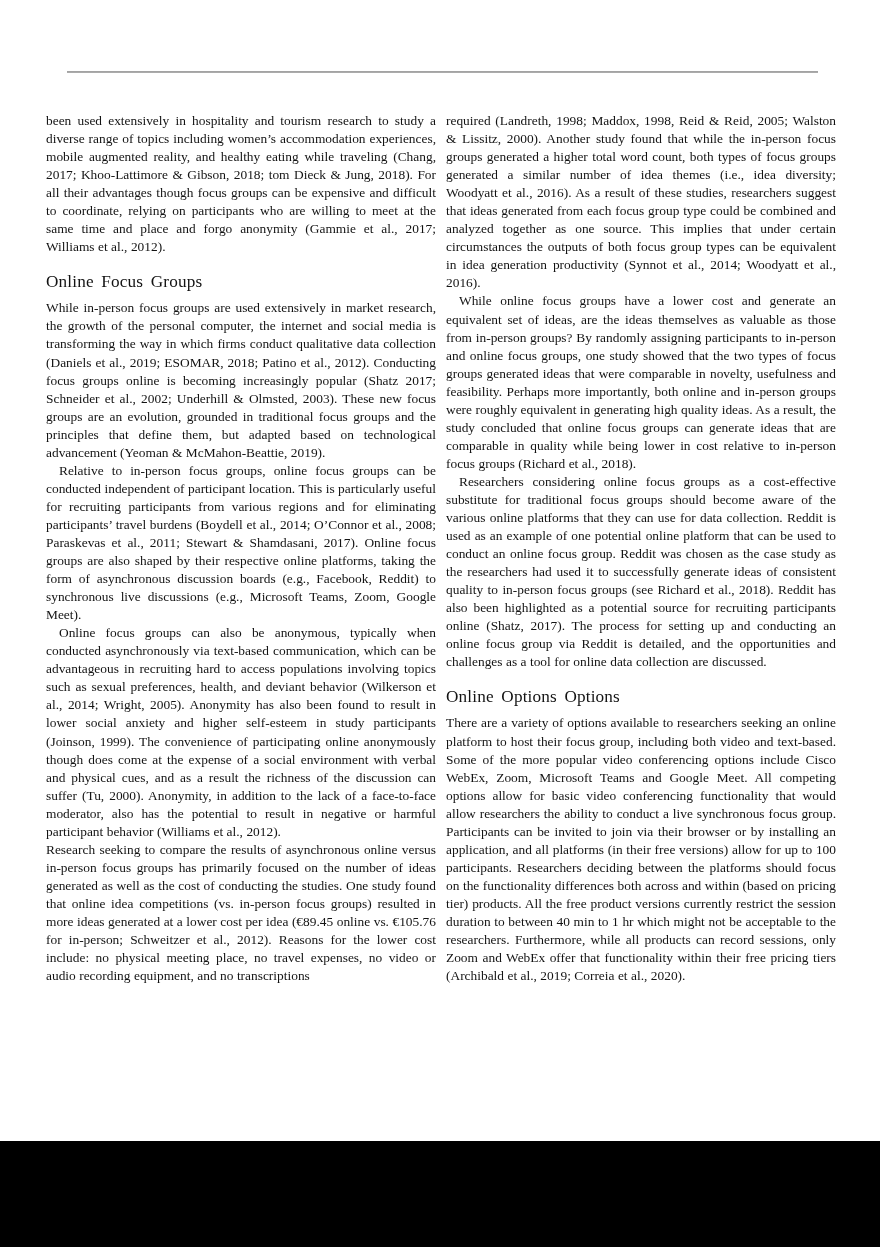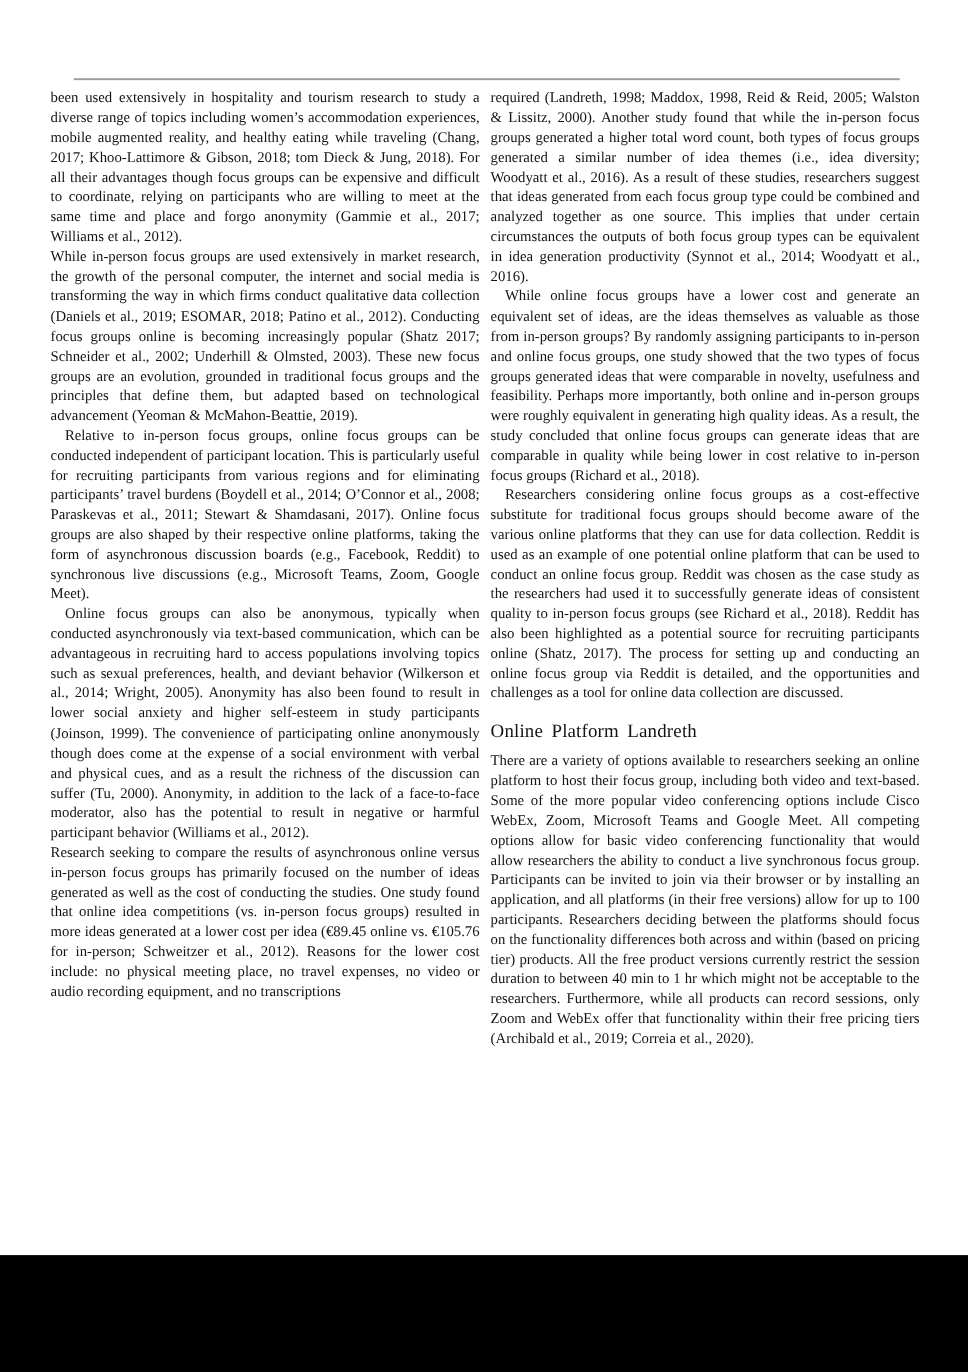--- a/index.html
+++ b/index.html
@@ -31,21 +31,21 @@
     left: 67px;
     top: 71px;
     width: 751px;
     height: 2px;
     background: linear-gradient(to bottom, #b9b9b9 0px, #8d8d8d 1px, #c9c9c9 2px);
   }
 
   .columns {
     position: absolute;
     left: 46px;
-    top: 80px;
+    top: 112px;
     width: 790px;
     height: 985px;
     display: flex;
     flex-direction: row;
     justify-content: space-between;
   }
 
   .col {
     width: 390px;
   }
@@ -98,41 +98,42 @@
 <div class="page">
 
   <div class="header-rule"></div>
 
   <div class="columns">
 
     <div class="col">
 
       <p>been used extensively in hospitality and tourism research to study a diverse range of topics including women’s accommodation experiences, mobile augmented reality, and healthy eating while traveling (Chang, 2017; Khoo-Lattimore &amp; Gibson, 2018; tom Dieck &amp; Jung, 2018). For all their advantages though focus groups can be expensive and difficult to coordinate, relying on participants who are willing to meet at the same time and place and forgo anonymity (Gammie et al., 2017; Williams et al., 2012).</p>
 
+      <h2 class="first-head">Online Focus Groups</h2>
 
       <p>While in-person focus groups are used extensively in market research, the growth of the personal computer, the internet and social media is transforming the way in which firms conduct qualitative data collection (Daniels et al., 2019; ESOMAR, 2018; Patino et al., 2012). Conducting focus groups online is becoming increasingly popular (Shatz 2017; Schneider et al., 2002; Underhill &amp; Olmsted, 2003). These new focus groups are an evolution, grounded in traditional focus groups and the principles that define them, but adapted based on technological advancement (Yeoman &amp; McMahon-Beattie, 2019).</p>
 
       <p class="indent">Relative to in-person focus groups, online focus groups can be conducted independent of participant location. This is particularly useful for recruiting participants from various regions and for eliminating participants’ travel burdens (Boydell et al., 2014; O’Connor et al., 2008; Paraskevas et al., 2011; Stewart &amp; Shamdasani, 2017). Online focus groups are also shaped by their respective online platforms, taking the form of asynchronous discussion boards (e.g., Facebook, Reddit) to synchronous live discussions (e.g., Microsoft Teams, Zoom, Google Meet).</p>
 
       <p class="indent">Online focus groups can also be anonymous, typically when conducted asynchronously via text-based communication, which can be advantageous in recruiting hard to access populations involving topics such as sexual preferences, health, and deviant behavior (Wilkerson et al., 2014; Wright, 2005). Anonymity has also been found to result in lower social anxiety and higher self-esteem in study participants (Joinson, 1999). The convenience of participating online anonymously though does come at the expense of a social environment with verbal and physical cues, and as a result the richness of the discussion can suffer (Tu, 2000). Anonymity, in addition to the lack of a face-to-face moderator, also has the potential to result in negative or harmful participant behavior (Williams et al., 2012).</p>
 
 
       <p>Research seeking to compare the results of asynchronous online versus in-person focus groups has primarily focused on the number of ideas generated as well as the cost of conducting the studies. One study found that online idea competitions (vs. in-person focus groups) resulted in more ideas generated at a lower cost per idea (€89.45 online vs. €105.76 for in-person; Schweitzer et al., 2012). Reasons for the lower cost include: no physical meeting place, no travel expenses, no video or audio recording equipment, and no transcriptions</p>
 
     </div>
 
     <div class="col">
 
       <p>required (Landreth, 1998; Maddox, 1998, Reid &amp; Reid, 2005; Walston &amp; Lissitz, 2000). Another study found that while the in-person focus groups generated a higher total word count, both types of focus groups generated a similar number of idea themes (i.e., idea diversity; Woodyatt et al., 2016). As a result of these studies, researchers suggest that ideas generated from each focus group type could be combined and analyzed together as one source. This implies that under certain circumstances the outputs of both focus group types can be equivalent in idea generation productivity (Synnot et al., 2014; Woodyatt et al., 2016).</p>
 
       <p class="indent">While online focus groups have a lower cost and generate an equivalent set of ideas, are the ideas themselves as valuable as those from in-person groups? By randomly assigning participants to in-person and online focus groups, one study showed that the two types of focus groups generated ideas that were comparable in novelty, usefulness and feasibility. Perhaps more importantly, both online and in-person groups were roughly equivalent in generating high quality ideas. As a result, the study concluded that online focus groups can generate ideas that are comparable in quality while being lower in cost relative to in-person focus groups (Richard et al., 2018).</p>
 
       <p class="indent">Researchers considering online focus groups as a cost-effective substitute for traditional focus groups should become aware of the various online platforms that they can use for data collection. Reddit is used as an example of one potential online platform that can be used to conduct an online focus group. Reddit was chosen as the case study as the researchers had used it to successfully generate ideas of consistent quality to in-person focus groups (see Richard et al., 2018). Reddit has also been highlighted as a potential source for recruiting participants online (Shatz, 2017). The process for setting up and conducting an online focus group via Reddit is detailed, and the opportunities and challenges as a tool for online data collection are discussed.</p>
 
-      <h2>Online Platform Landreth</h2>
+      <h2>Online Options Options</h2>
 
       <p>There are a variety of options available to researchers seeking an online platform to host their focus group, including both video and text-based. Some of the more popular video conferencing options include Cisco WebEx, Zoom, Microsoft Teams and Google Meet. All competing options allow for basic video conferencing functionality that would allow researchers the ability to conduct a live synchronous focus group. Participants can be invited to join via their browser or by installing an application, and all platforms (in their free versions) allow for up to 100 participants. Researchers deciding between the platforms should focus on the functionality differences both across and within (based on pricing tier) products. All the free product versions currently restrict the session duration to between 40 min to 1 hr which might not be acceptable to the researchers. Furthermore, while all products can record sessions, only Zoom and WebEx offer that functionality within their free pricing tiers (Archibald et al., 2019; Correia et al., 2020).</p>
 
     </div>
 
   </div>
 </div>
 
 <div class="bottom-band"></div>
 

